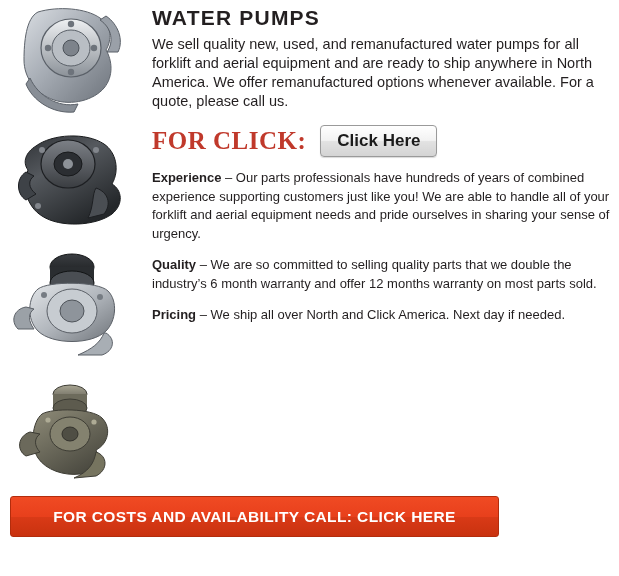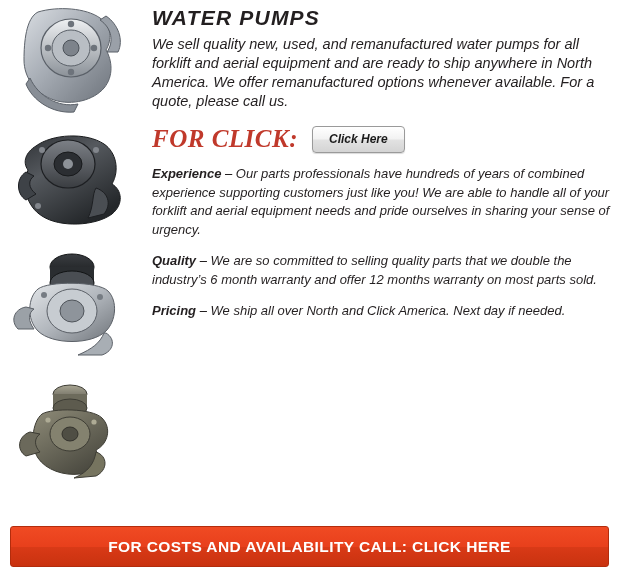--- a/index.html
+++ b/index.html
@@ -33,21 +33,20 @@
     left: 8px;
   }
   .pump svg { display: block; }
 
   
   .content {
     position: absolute;
     left: 152px;
     top: 6px;
     width: 460px;
-    font-style: italic;
   }
   h1.title {
     font-family: "Liberation Sans", sans-serif;
     font-size: 21px;
     font-weight: bold;
     letter-spacing: 1.2px;
     color: #231f20;
     margin: 0 0 6px 0;
     line-height: 1.1;
   }
@@ -71,42 +70,42 @@
     letter-spacing: 0.5px;
     margin-right: 14px;
     white-space: nowrap;
   }
   .click-btn {
     display: inline-block;
     background: linear-gradient(to bottom, #ffffff 0%, #f2f2f2 48%, #e2e2e2 52%, #d4d4d4 100%);
     border: 1px solid #9a9a9a;
     border-radius: 4px;
     padding: 6px 16px 7px 16px;
-    font-size: 12px;
+    font-size: 17px;
     font-weight: bold;
     color: #1b1b1b;
     box-shadow: 0 1px 1px rgba(0,0,0,0.15);
     cursor: pointer;
     line-height: 1;
   }
   .feature {
     font-size: 13px;
     line-height: 18.5px;
     margin: 0 0 13px 0;
     color: #231f20;
   }
   .feature b {
     font-weight: bold;
   }
   
   .banner {
     position: absolute;
     left: 10px;
-    top: 526px;
-    width: 599px;
+    top: 496px;
+    width: 489px;
     height: 41px;
     background: linear-gradient(to bottom, #f04a23 0%, #e8401c 50%, #d93a17 51%, #c9320f 100%);
     border: 1px solid #b32c0c;
     border-radius: 3px;
     display: flex;
     align-items: center;
     justify-content: center;
     cursor: pointer;
   }
   .banner span {

